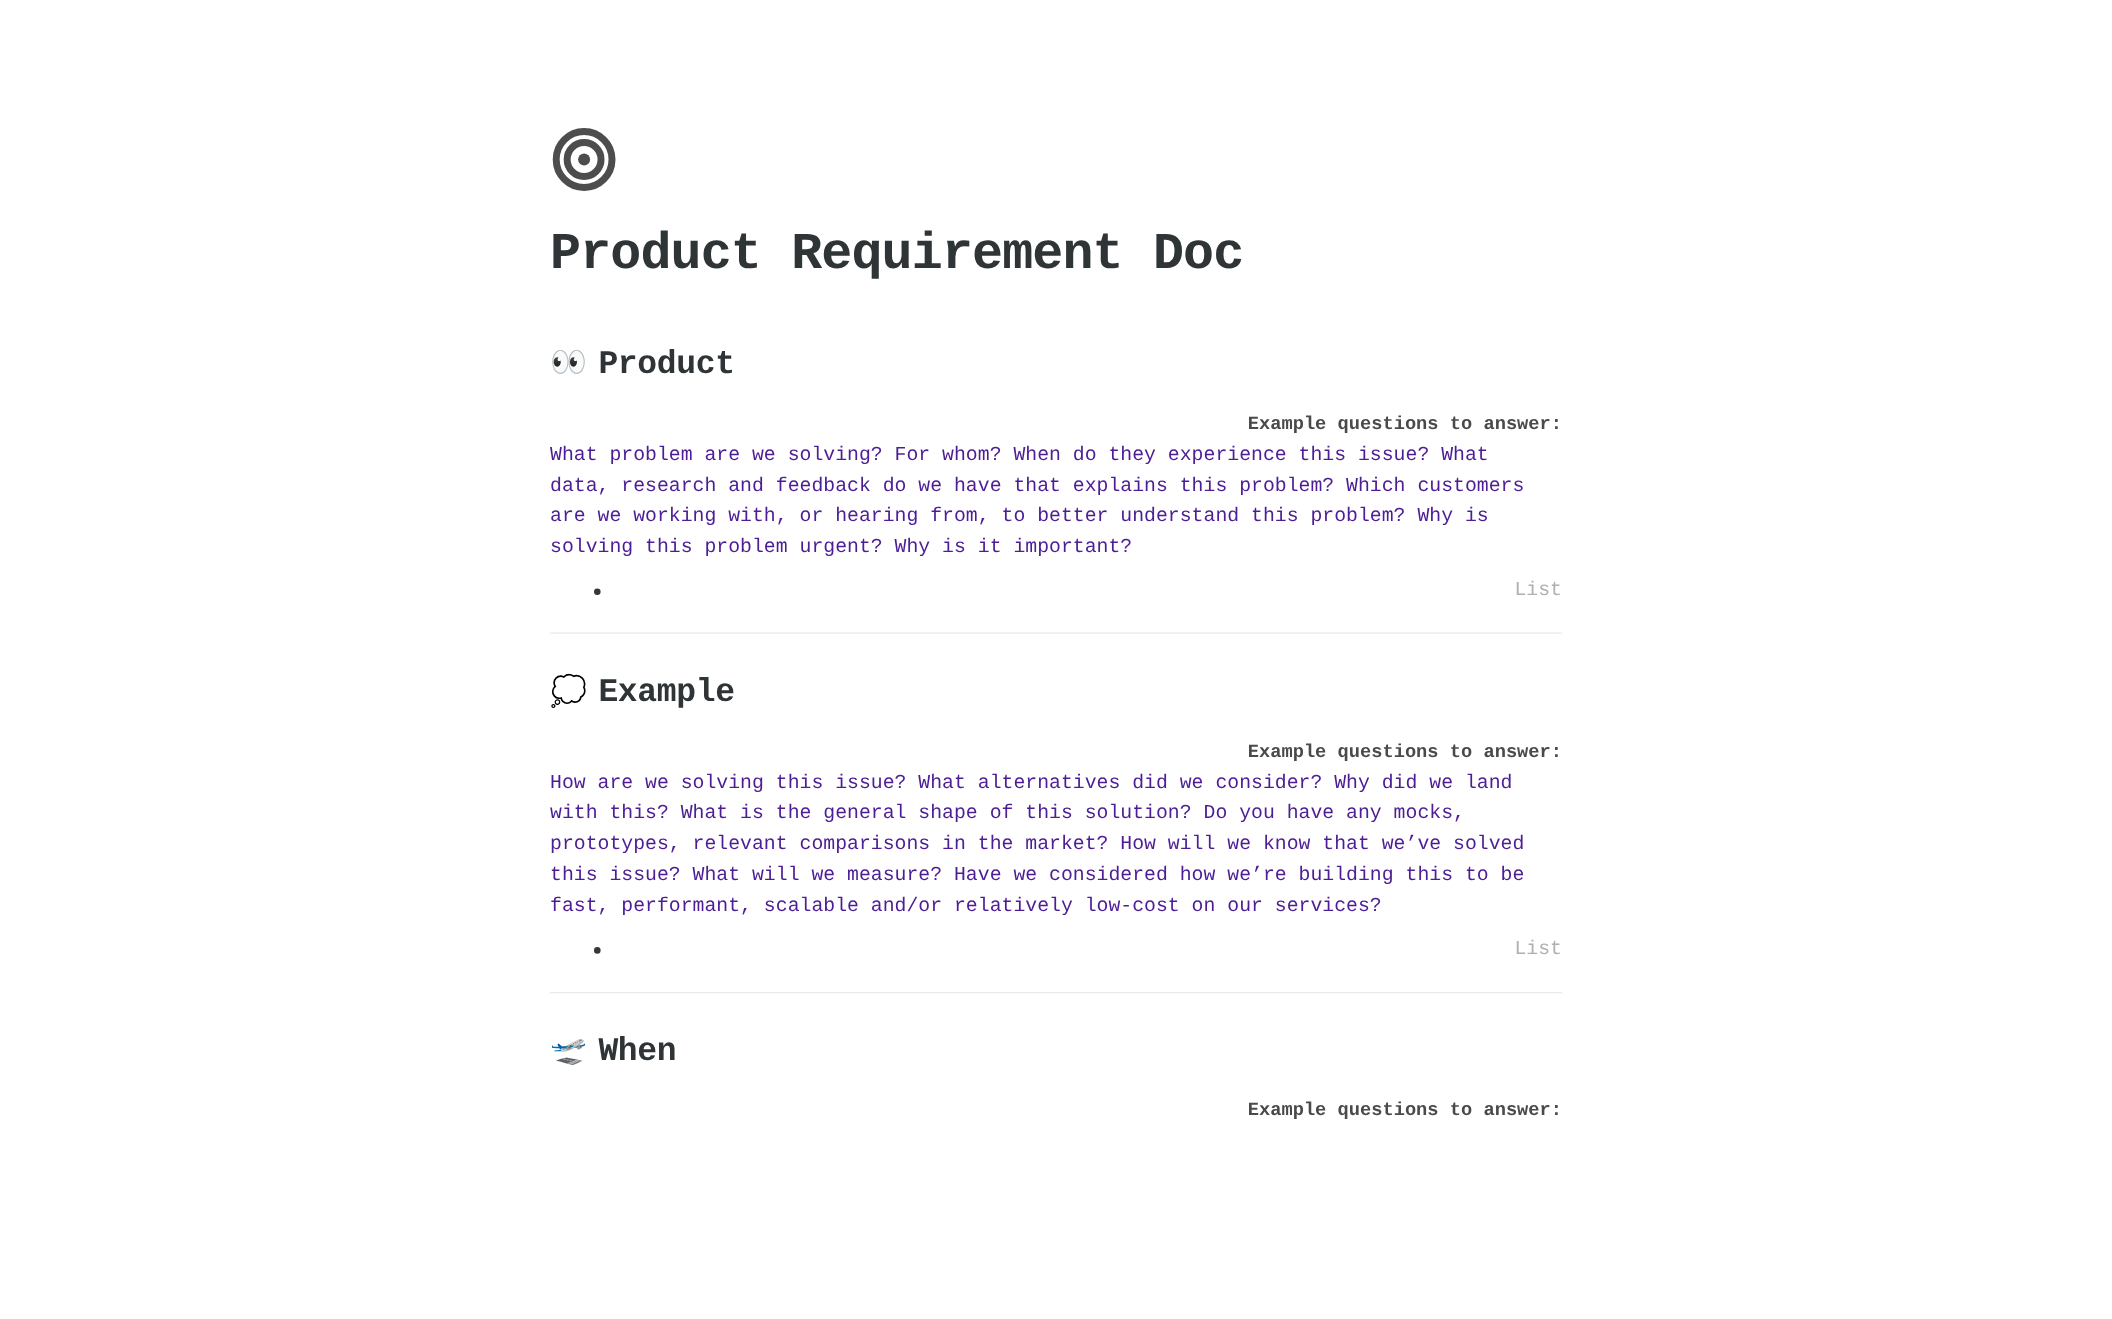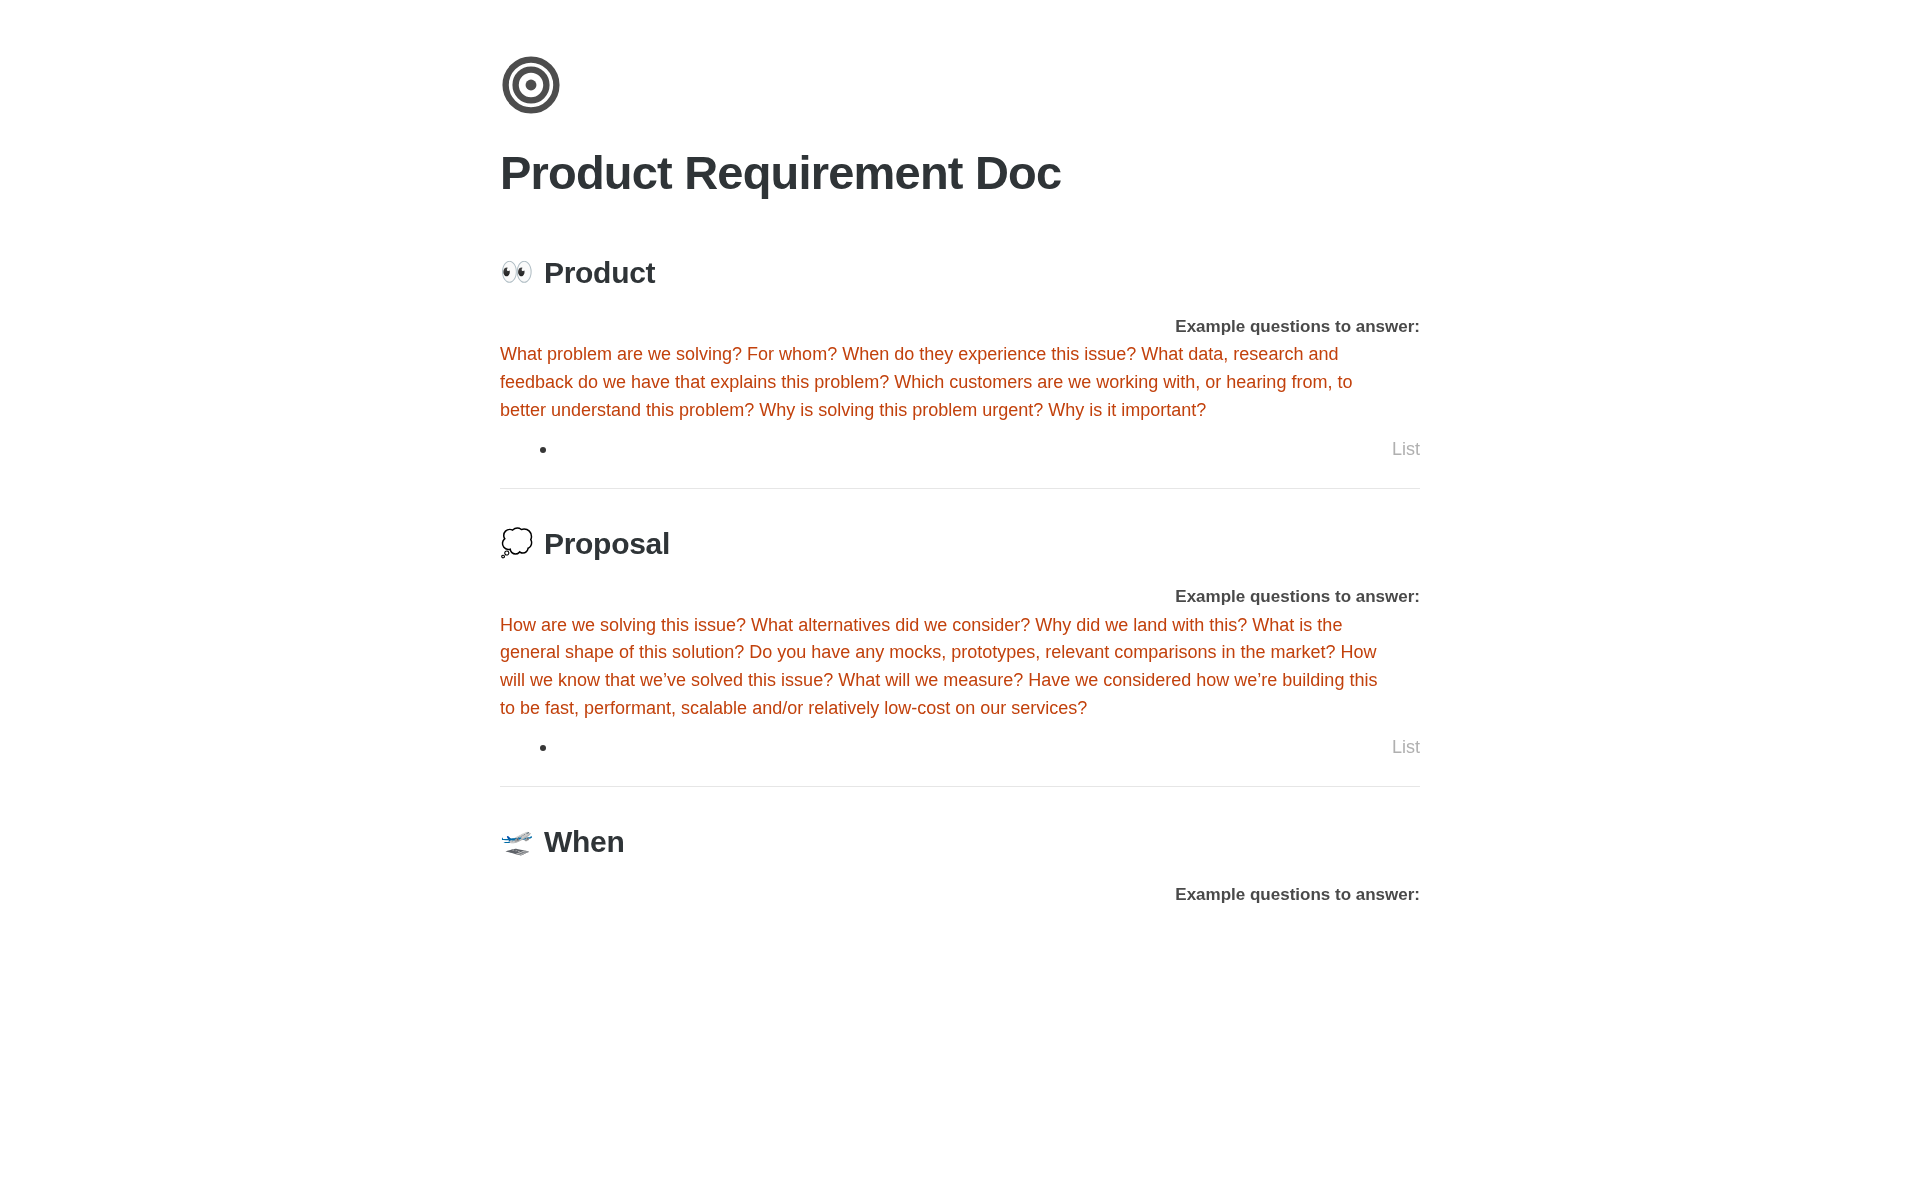--- a/index.html
+++ b/index.html
@@ -14,22 +14,23 @@
   }
   .page {
     width: 1920px;
     min-height: 1199px;
     background: #ffffff;
     position: relative;
   }
   .doc {
     width: 920px;
     margin: 0 auto;
-    padding-top: 56px;
+    padding-top: 116px;
     box-sizing: border-box;
+    font-family: Liberation Mono, monospace;
   }
   .doc-icon {
     font-size: 58px;
     line-height: 1;
     margin-left: 2px;
     margin-bottom: 28px;
     height: 62px;
     display: block;
     color: #3a3a3a;
   }
@@ -64,21 +65,21 @@
     font-size: 17px;
     line-height: 1.5;
     font-weight: bold;
     color: #4a4a4a;
     margin: 0 0 2px 0;
     text-align: right;
   }
   .q-body {
     font-size: 18px;
     line-height: 1.55;
-    color: #c2410c;
+    color: #4c1d95;
     margin: 0 0 10px 0;
     max-width: 890px;
   }
   ul.list {
     margin: 0 0 0 0;
     padding: 0 0 0 36px;
     list-style: none;
   }
   ul.list li {
     font-size: 18px;
@@ -130,21 +131,21 @@
       <p class="q-body">What problem are we solving? For whom? When do they experience this issue? What data, research and feedback do we have that explains this problem? Which customers are we working with, or hearing from, to better understand this problem? Why is solving this problem urgent? Why is it important?</p>
       <ul class="list">
         <li>List</li>
       </ul>
       <hr class="divider">
     </div>
 
     <div class="section">
       <h2 class="section-title">
         <span class="emoji">💭</span>
-        <span>Proposal</span>
+        <span>Example</span>
       </h2>
       <p class="q-label">Example questions to answer:</p>
       <p class="q-body">How are we solving this issue? What alternatives did we consider?  Why did we land with this? What is the general shape of this solution? Do you have any mocks, prototypes, relevant comparisons in the market? How will we know that we’ve solved this issue? What will we measure? Have we considered how we’re building this to be fast, performant, scalable and/or relatively low-cost on our services?</p>
       <ul class="list">
         <li>List</li>
       </ul>
       <hr class="divider">
     </div>
 
     <div class="section">

